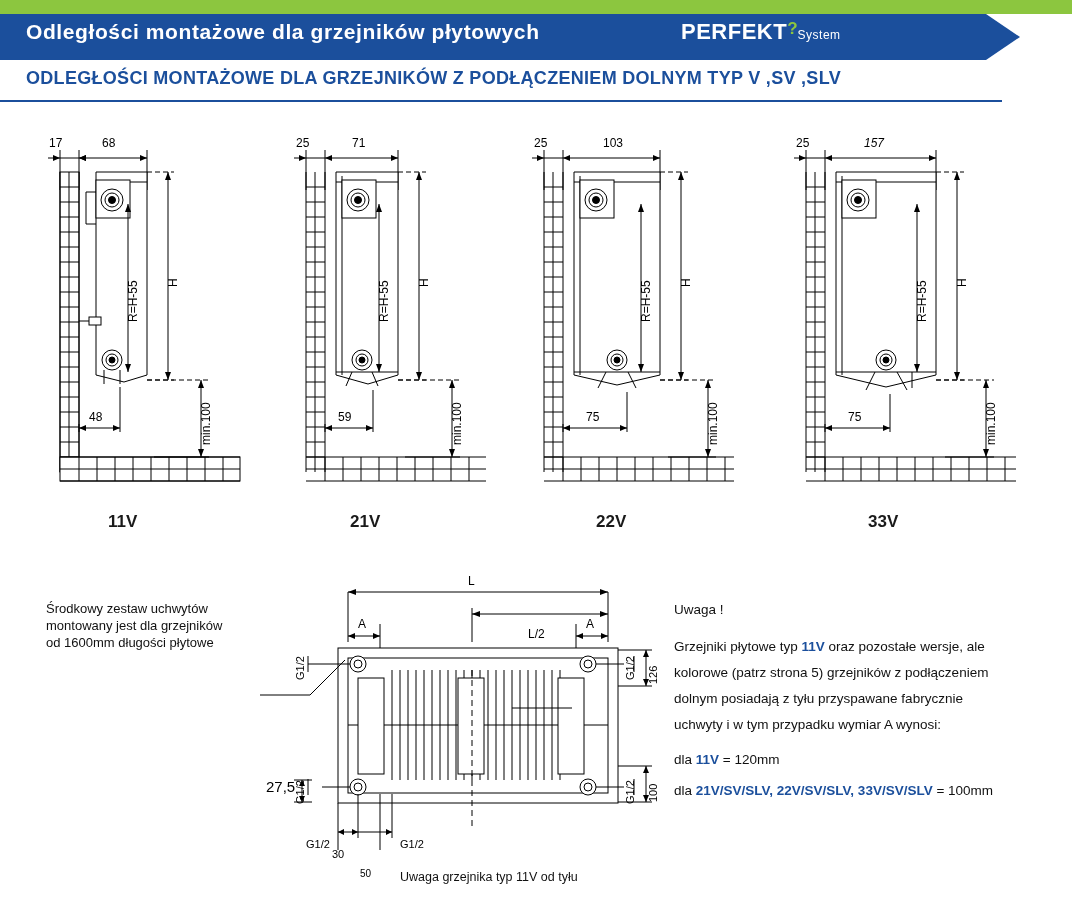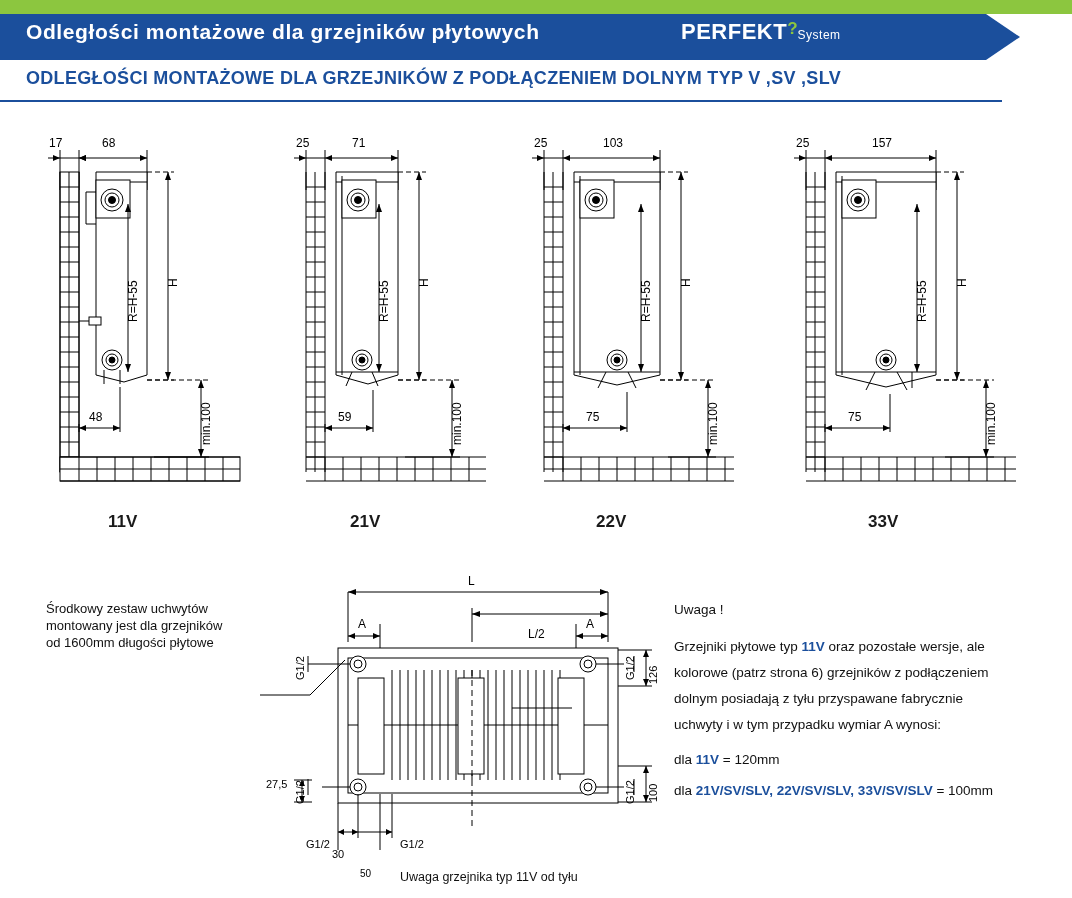--- a/index.html
+++ b/index.html
@@ -483,21 +483,21 @@
         <line x1="155" y1="325" x2="204" y2="325"></line>
 
         <line x1="35" y1="292" x2="35" y2="300"></line>
         <line x1="100" y1="262" x2="100" y2="300"></line>
         <line x1="35" y1="296" x2="100" y2="296"></line>
         <path d="M35 296 l7 -3 v6 z" fill="#000" stroke="none"></path>
         <path d="M100 296 l-7 -3 v6 z" fill="#000" stroke="none"></path>
       </g>
     </svg>
     <div class="lbl" style="left:6px;top:4px;">25</div>
-    <div class="lbl" style="left:82px;top:4px;">157</div>
+    <div class="lbl" style="left:74px;top:4px;font-style:italic;">157</div>
     <div class="vtxt" style="left:125px;top:190px;">R=H-55</div>
     <div class="vtxt" style="left:165px;top:155px;">H</div>
     <div class="vtxt" style="left:194px;top:313px;">min.100</div>
     <div class="lbl" style="left:58px;top:278px;">75</div>
   </div>
   <div class="typelabel" style="left:868px;top:512px;">33V</div>
 
   <div class="panel" style="left:272px;top:580px;width:400px;height:300px;">
     <svg width="400" height="300" viewBox="0 0 400 300">
       <g stroke="#000" fill="none" stroke-width="1">
@@ -613,42 +613,42 @@
     <div class="lbl" style="left:196px;top:-6px;">L</div>
     <div class="lbl" style="left:256px;top:15px;margin-top:32px;">L/2</div>
     <div class="lbl" style="left:86px;top:37px;">A</div>
     <div class="lbl" style="left:314px;top:37px;">A</div>
     <div class="vtxt" style="left:22px;top:100px;font-size:11px;">G1/2</div>
     <div class="vtxt" style="left:352px;top:100px;font-size:11px;">G1/2</div>
     <div class="vtxt" style="left:375px;top:104px;font-size:11px;">126</div>
     <div class="vtxt" style="left:375px;top:222px;font-size:11px;">100</div>
     <div class="vtxt" style="left:22px;top:224px;font-size:11px;">G1/2</div>
     <div class="vtxt" style="left:352px;top:224px;font-size:11px;">G1/2</div>
-    <div class="lbl" style="left:-6px;top:198px;font-size:11px;">27,5</div>
+    <div class="lbl" style="left:-6px;top:198px;font-size:15px;">27,5</div>
     <div class="lbl" style="left:34px;top:258px;font-size:11px;">G1/2</div>
     <div class="lbl" style="left:128px;top:258px;font-size:11px;">G1/2</div>
     <div class="lbl" style="left:60px;top:268px;font-size:11px;">30</div>
     <div class="lbl" style="left:88px;top:268px;font-size:10px;margin-top:20px;">50</div>
   </div>
 
   <svg style="position:absolute;left:260px;top:640px;" width="90" height="60">
     <line x1="0" y1="55" x2="50" y2="55" stroke="#000" stroke-width="1"></line>
     <line x1="50" y1="55" x2="85" y2="20" stroke="#000" stroke-width="1"></line>
   </svg>
 
   <div class="note-left">
     <div>Środkowy zestaw uchwytów</div>
     <div>montowany jest dla grzejników</div>
     <div>od 1600mm długości płytowe</div>
   </div>
 
   <div class="note-right">
     <div class="hdr">Uwaga !</div>
     <p><span>Grzejniki płytowe typ </span><span class="bluebold">11V</span><span> oraz pozostałe wersje, ale</span></p>
-    <p>kolorowe (patrz strona 6) grzejników z podłączeniem</p>
+    <p>kolorowe (patrz strona 5) grzejników z podłączeniem</p>
     <p>dolnym posiadają z tyłu przyspawane fabrycznie</p>
     <p style="margin-bottom:16px;">uchwyty i w tym przypadku wymiar A wynosi:</p>
     <p><span>dla </span><span class="bluebold">11V</span><span> = 120mm</span></p>
     <p style="margin-top:12px;"><span>dla </span><span class="bluebold">21V/SV/SLV, 22V/SV/SLV, 33V/SV/SLV</span><span> = 100mm</span></p>
   </div>
 
   <div class="caption">Uwaga grzejnika typ 11V od tyłu</div>
 
 </div>
 

